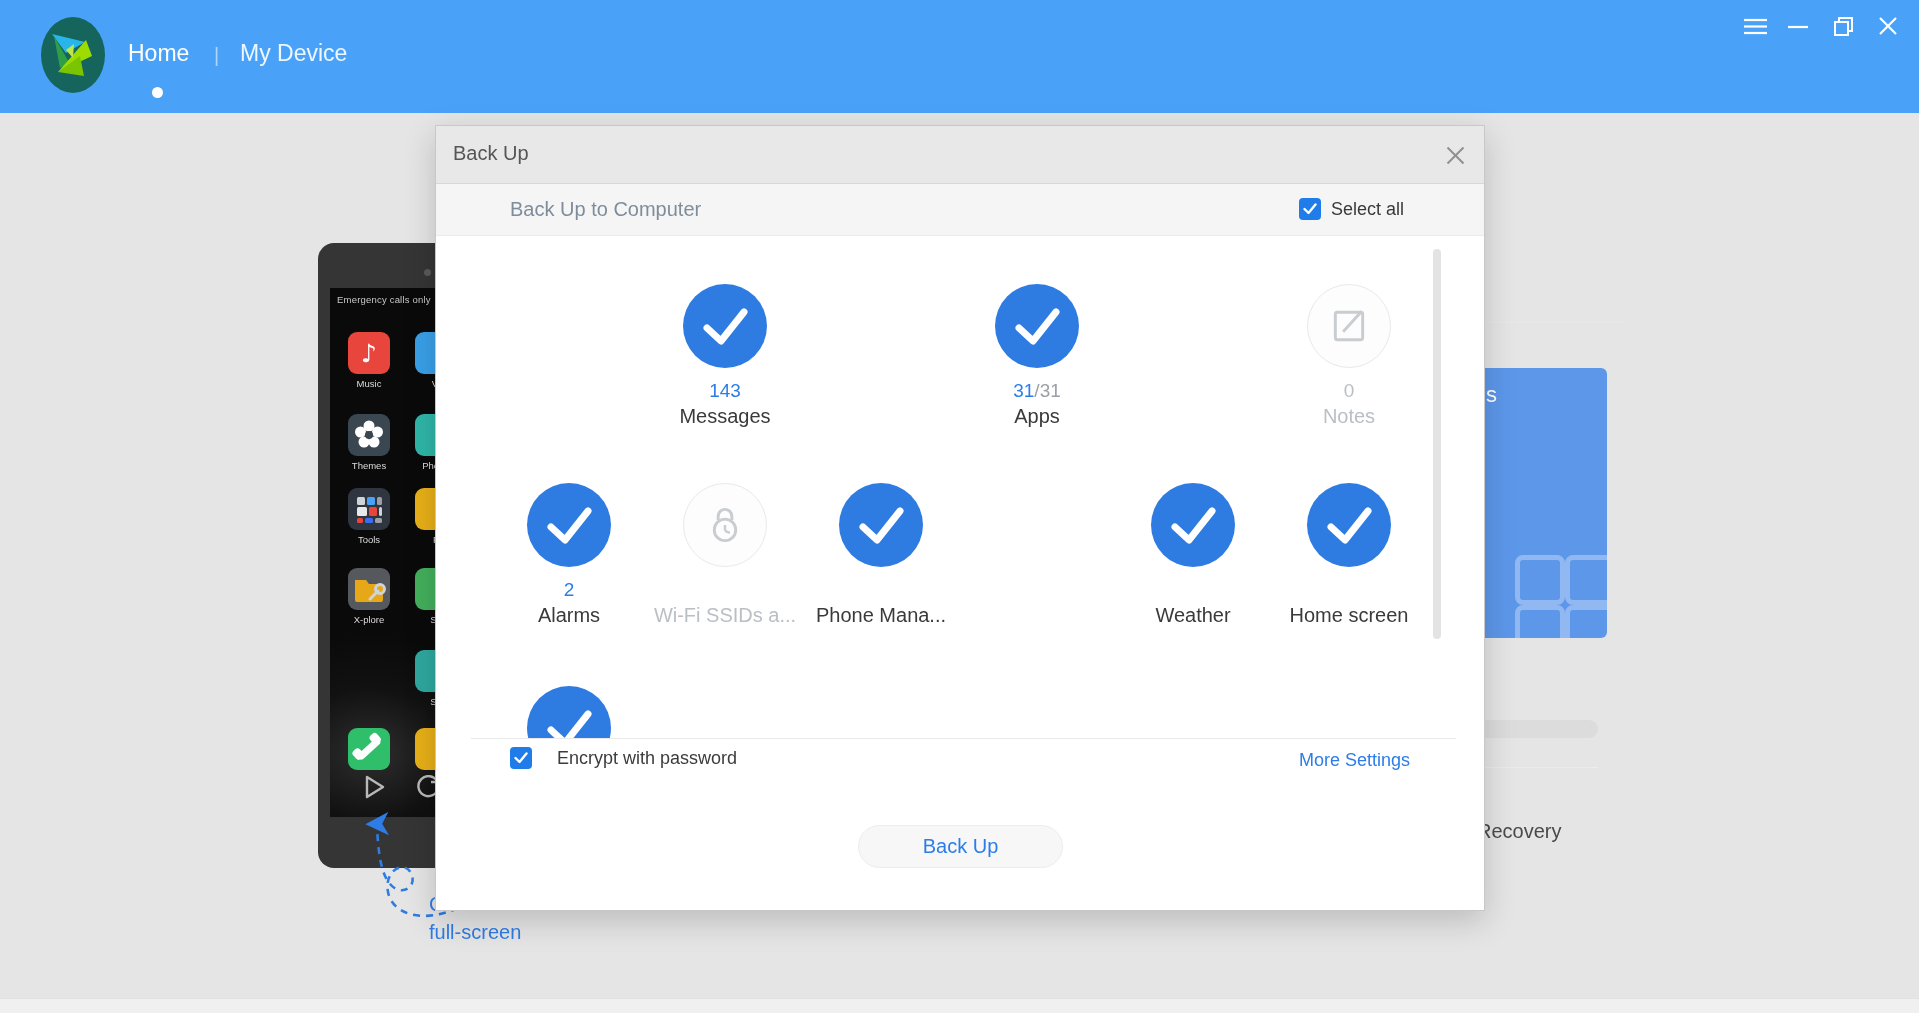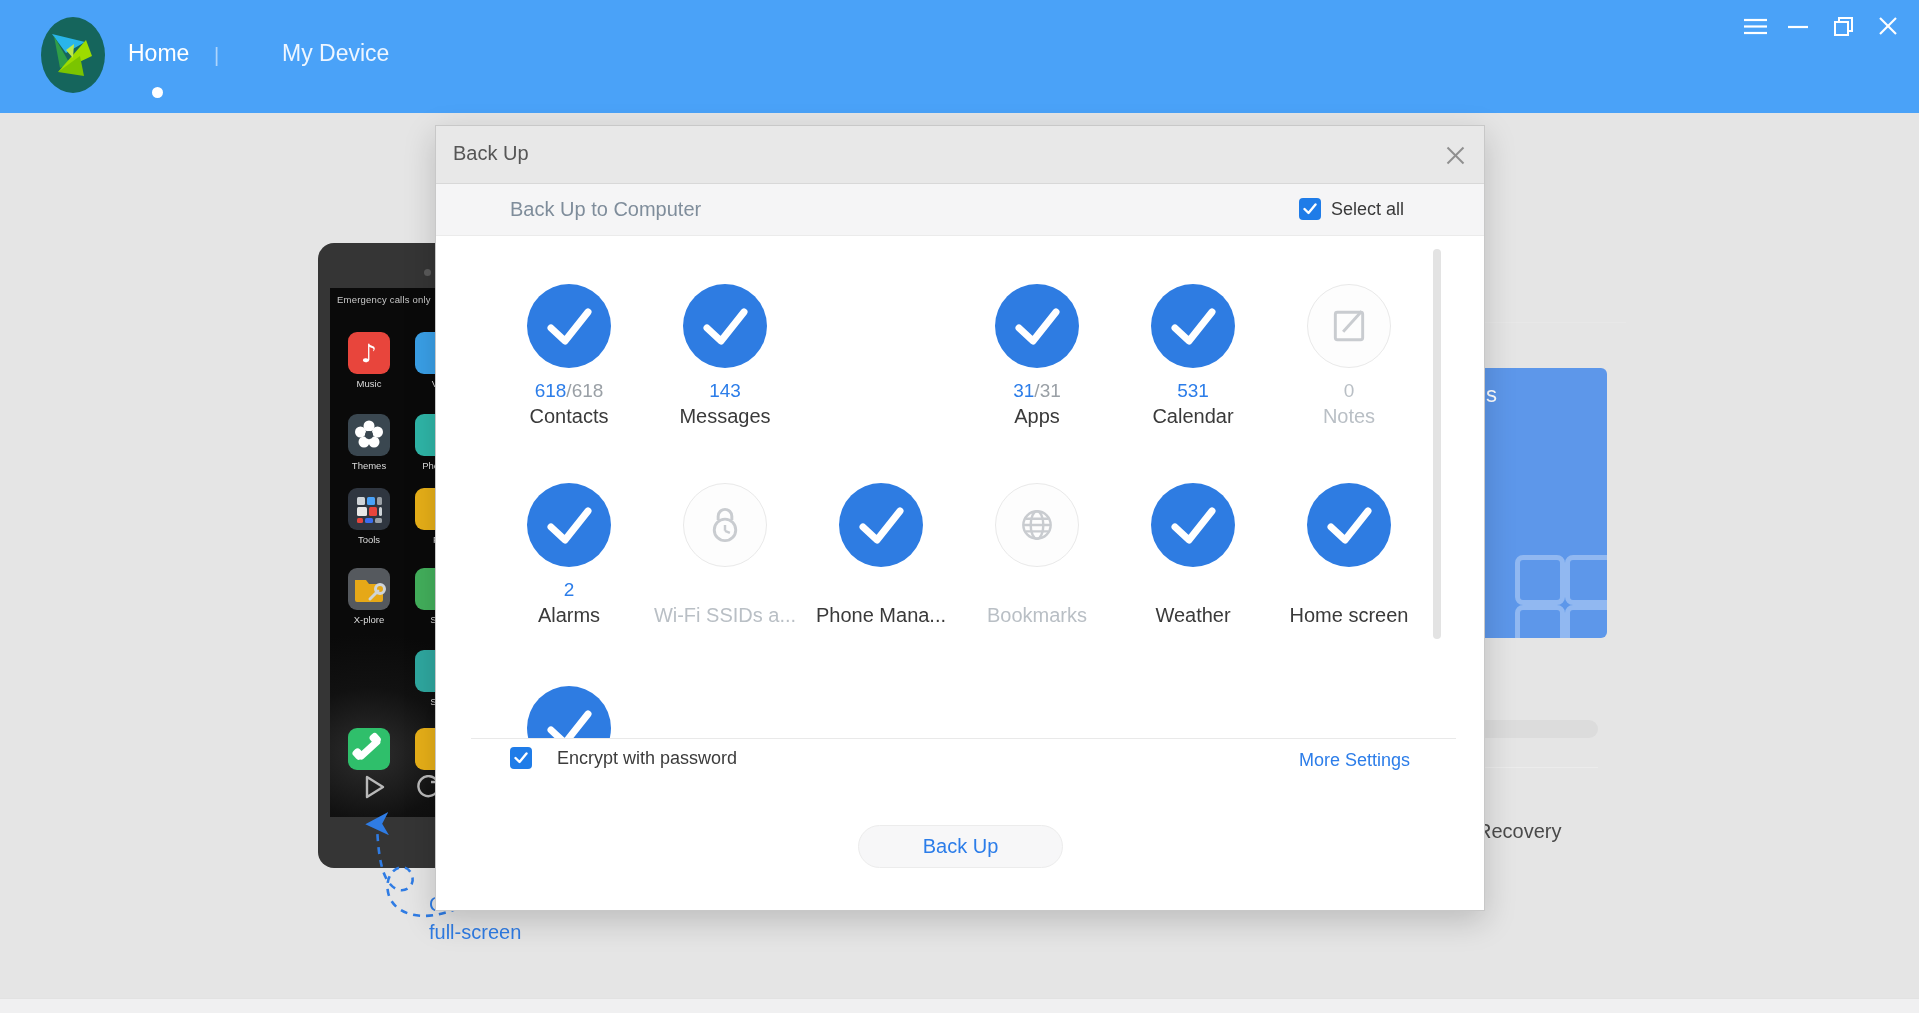--- a/index.html
+++ b/index.html
@@ -6,21 +6,21 @@
   #stage{position:relative;width:1919px;height:1013px;overflow:hidden;background:#e5e5e5;
          font-family:"Liberation Sans",sans-serif;-webkit-font-smoothing:antialiased;}
   .abs{position:absolute;}
 
   
   #appbar{left:0;top:0;width:1919px;height:113px;background:#4aa2f8;z-index:5;}
   #logo{left:40px;top:16px;width:66px;height:78px;}
   .tab{top:38px;height:30px;line-height:30px;color:#fff;font-size:23px;cursor:default;}
   #tab-home{left:128px;}
   #tab-sep{left:214px;color:rgba(255,255,255,.55);font-size:20px;top:40px;}
-  #tab-mydevice{left:240px;color:#eef6ff;margin-left:42px;}
+  #tab-mydevice{left:240px;color:#eef6ff;}
   #tab-dot{left:152px;top:87px;width:11px;height:11px;border-radius:50%;background:#fff;}
   .winbtn{top:14px;width:26px;height:24px;display:flex;align-items:center;justify-content:center;}
   #btn-menu{left:1742px;} #btn-min{left:1785px;} #btn-restore{left:1830px;} #btn-close{left:1875px;}
 
   
   #footstrip{left:0;top:998px;width:1919px;height:15px;background:#f0f0f1;border-top:1px solid #e2e2e2;z-index:5;}
 
   
   #phone{left:318px;top:243px;width:168px;height:625px;background:#353535;border-radius:16px;z-index:1;}
   #phone-cam{left:424px;top:269px;width:7px;height:7px;border-radius:50%;background:#5a5a5a;z-index:1;}
@@ -238,47 +238,33 @@
         <span class="cbx">
           <svg width="14" height="12" viewBox="0 0 14 12">
               <path d="M1.5 6 L5.5 10 L12.5 1.5" fill="none" stroke="#fff" stroke-width="2.4" stroke-linecap="round" stroke-linejoin="round"></path>
             </svg>
         </span>
         <span id="selectall-label">Select all</span>
       </div>
     </div>
 
     <div class="abs" id="backup-grid">
-        <div class="bk-item checked" style="left: 55px; top: 48px;">
-          <div class="circle"><svg viewBox="0 0 84 84" style="width:84px;height:84px">
-              <path d="M24 44 L38 57 L61 28" fill="none" stroke="#fff" stroke-width="7" stroke-linecap="round" stroke-linejoin="round"></path>
-            </svg></div>
-          <div class="count"><span class="c1">618</span><span class="c2">/618</span></div>
-          <div class="label">Contacts</div>
-        </div>
         <div class="bk-item checked" style="left: 211px; top: 48px;">
           <div class="circle"><svg viewBox="0 0 84 84" style="width:84px;height:84px">
               <path d="M24 44 L38 57 L61 28" fill="none" stroke="#fff" stroke-width="7" stroke-linecap="round" stroke-linejoin="round"></path>
             </svg></div>
           <div class="count"><span class="c1">143</span><span class="c2"></span></div>
           <div class="label">Messages</div>
         </div>
         <div class="bk-item checked" style="left: 523px; top: 48px;">
           <div class="circle"><svg viewBox="0 0 84 84" style="width:84px;height:84px">
               <path d="M24 44 L38 57 L61 28" fill="none" stroke="#fff" stroke-width="7" stroke-linecap="round" stroke-linejoin="round"></path>
             </svg></div>
           <div class="count"><span class="c1">31</span><span class="c2">/31</span></div>
           <div class="label">Apps</div>
-        </div>
-        <div class="bk-item checked" style="left: 679px; top: 48px;">
-          <div class="circle"><svg viewBox="0 0 84 84" style="width:84px;height:84px">
-              <path d="M24 44 L38 57 L61 28" fill="none" stroke="#fff" stroke-width="7" stroke-linecap="round" stroke-linejoin="round"></path>
-            </svg></div>
-          <div class="count"><span class="c1">531</span><span class="c2"></span></div>
-          <div class="label">Calendar</div>
         </div>
         <div class="bk-item disabled" style="left: 835px; top: 48px;">
           <div class="circle"><svg viewBox="0 0 84 84" style="width:82px;height:82px">
               <g fill="none" stroke="#c9ccd0" stroke-width="3">
                 <rect x="28" y="28" width="28" height="28" rx="2"></rect>
                 <path d="M36 48 L55 27"></path>
               </g>
             </svg></div>
           <div class="count"><span class="c1">0</span><span class="c2"></span></div>
           <div class="label">Notes</div>
@@ -300,31 +286,20 @@
             </svg></div>
           <div class="count"><span class="c1"></span><span class="c2"></span></div>
           <div class="label">Wi-Fi SSIDs a...</div>
         </div>
         <div class="bk-item checked" style="left: 367px; top: 247px;">
           <div class="circle"><svg viewBox="0 0 84 84" style="width:84px;height:84px">
               <path d="M24 44 L38 57 L61 28" fill="none" stroke="#fff" stroke-width="7" stroke-linecap="round" stroke-linejoin="round"></path>
             </svg></div>
           <div class="count"><span class="c1"></span><span class="c2"></span></div>
           <div class="label">Phone Mana...</div>
-        </div>
-        <div class="bk-item disabled" style="left: 523px; top: 247px;">
-          <div class="circle"><svg viewBox="0 0 84 84" style="width:82px;height:82px">
-              <g fill="none" stroke="#c9ccd0" stroke-width="2.5">
-                <circle cx="42" cy="42" r="14"></circle>
-                <ellipse cx="42" cy="42" rx="6.5" ry="14"></ellipse>
-                <path d="M28.5 42 h27 M30.5 35.5 h23 M30.5 48.5 h23"></path>
-              </g>
-            </svg></div>
-          <div class="count"><span class="c1"></span><span class="c2"></span></div>
-          <div class="label">Bookmarks</div>
         </div>
         <div class="bk-item checked" style="left: 679px; top: 247px;">
           <div class="circle"><svg viewBox="0 0 84 84" style="width:84px;height:84px">
               <path d="M24 44 L38 57 L61 28" fill="none" stroke="#fff" stroke-width="7" stroke-linecap="round" stroke-linejoin="round"></path>
             </svg></div>
           <div class="count"><span class="c1"></span><span class="c2"></span></div>
           <div class="label">Weather</div>
         </div>
         <div class="bk-item checked" style="left: 835px; top: 247px;">
           <div class="circle"><svg viewBox="0 0 84 84" style="width:84px;height:84px">

